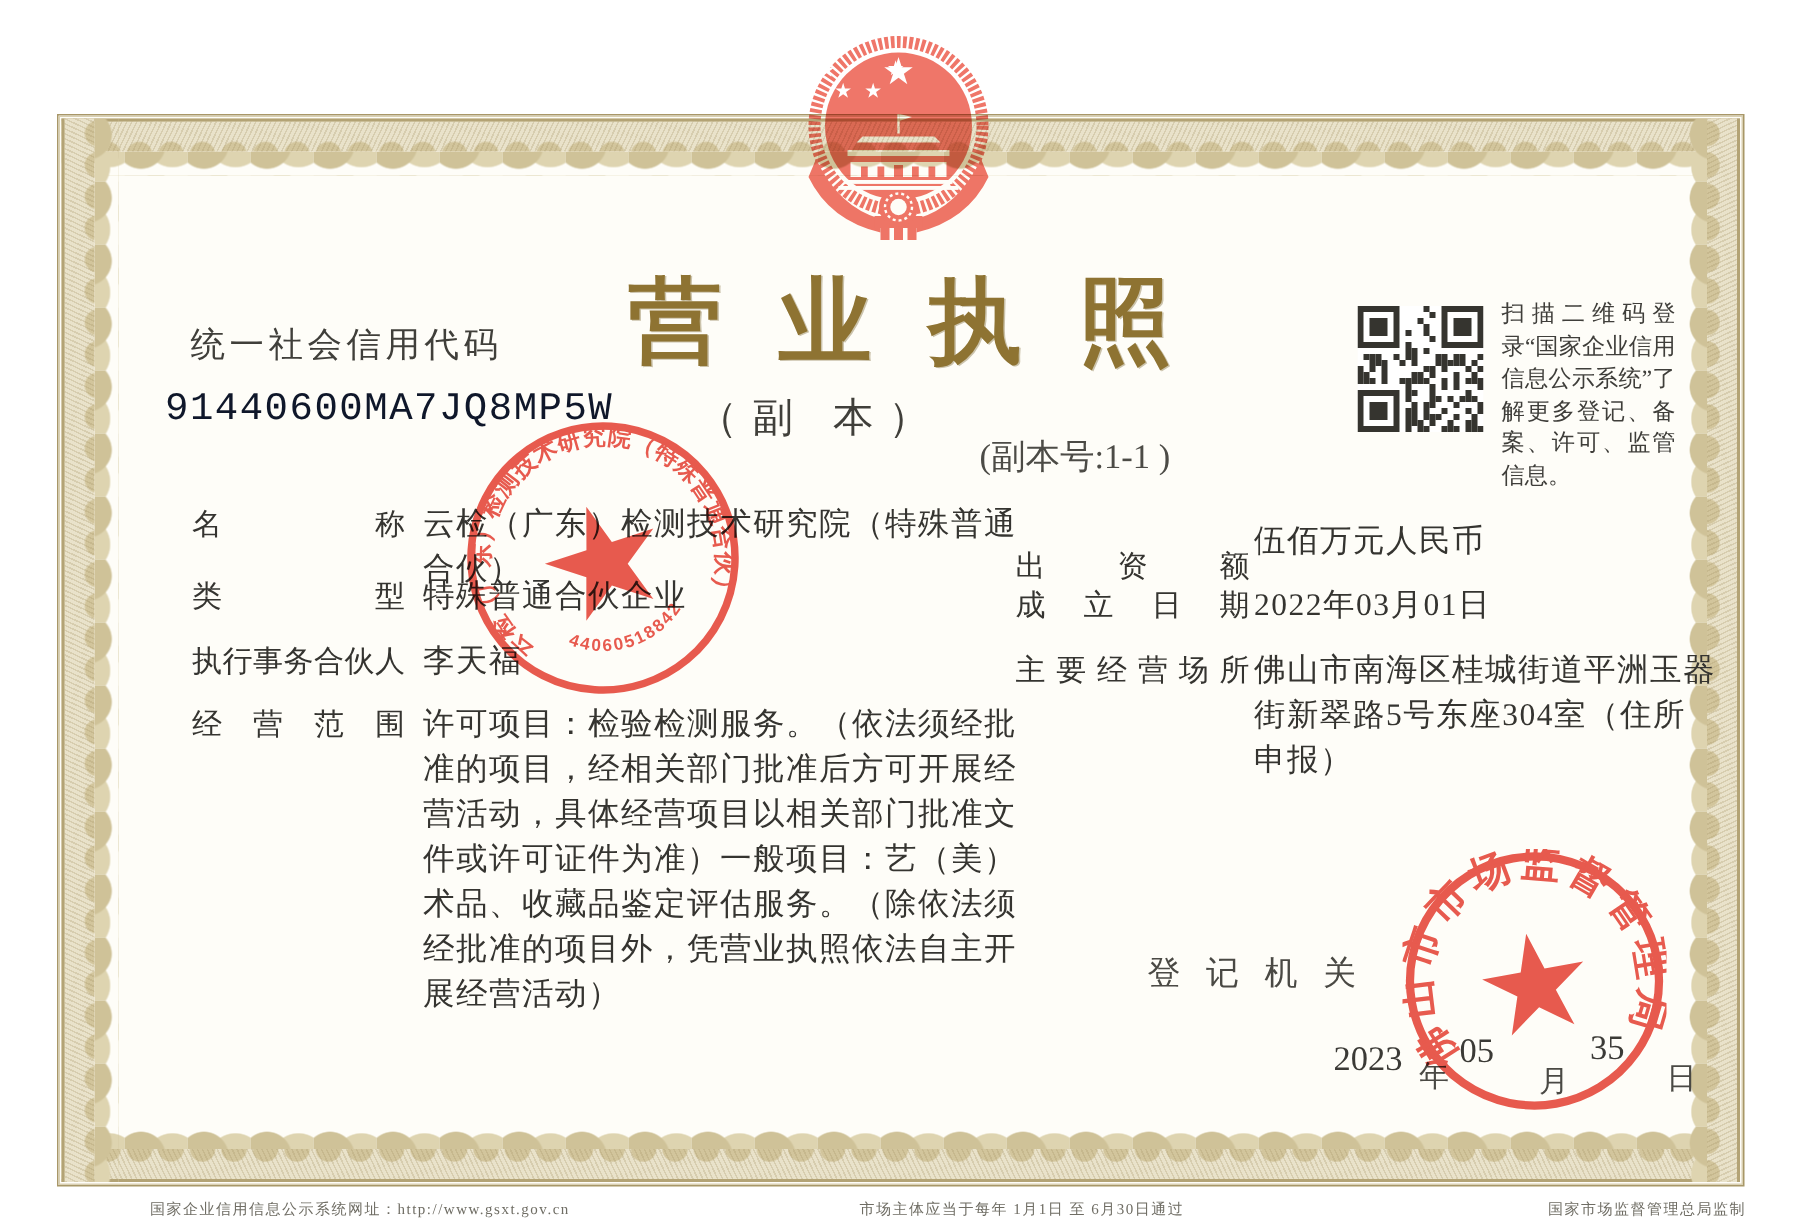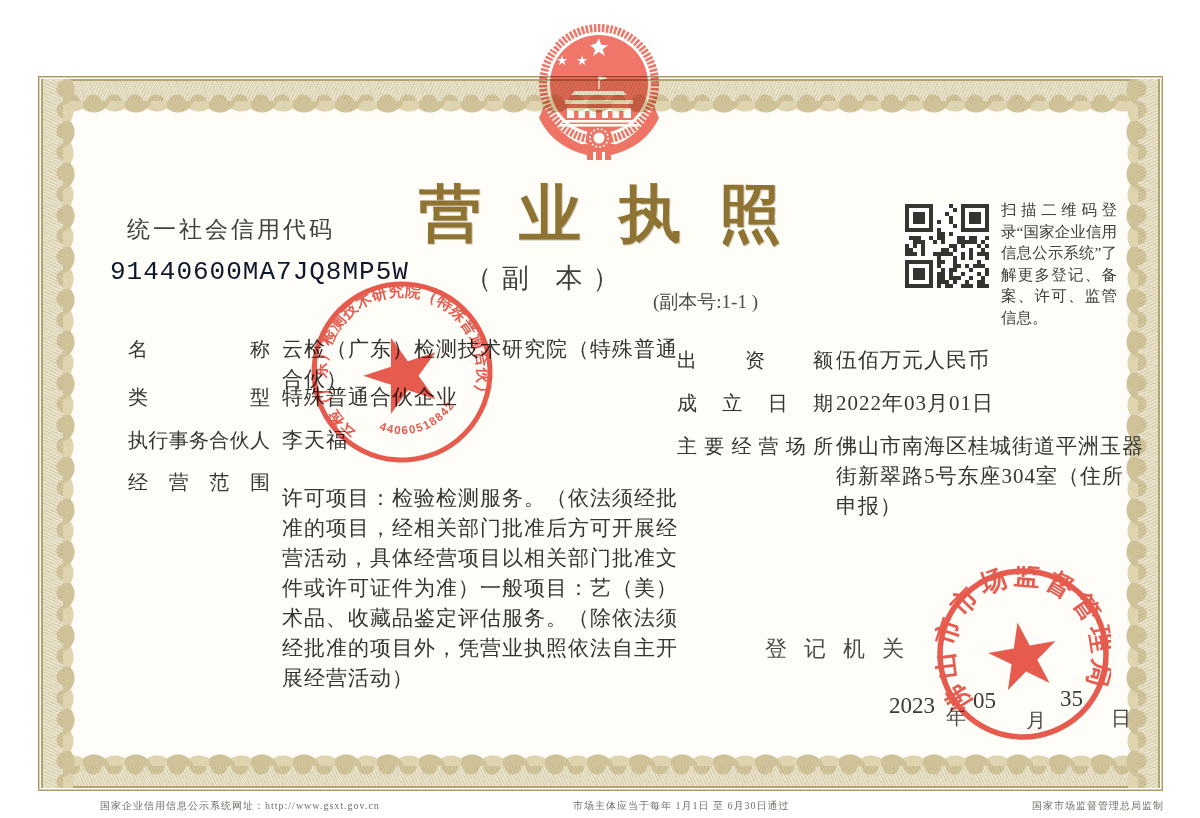--- a/index.html
+++ b/index.html
@@ -66,21 +66,21 @@
   .credit-label { left:127px; top:214px; font-size:23px; letter-spacing:3px; color:#403f3a;
     font-family:"Liberation Sans", sans-serif; font-weight:500; }
   .credit-code { left:110px; top:257px; font-size:26px; letter-spacing:1px; color:#0f172a;
     font-family:"Liberation Mono", monospace; }
   .title-wrap { left:0; top:172px; width:1200px; text-align:center; }
   .title-text { display:inline-block; font-size:62px; font-weight:bold; color:#8e7332;
     letter-spacing:38px; margin-right:-38px;
     text-shadow:1px 1px 0 rgba(110,85,30,.35); }
   .subtitle-wrap { left:0; top:260px; width:1084px; text-align:center; }
   .subtitle-text { display:inline-block; font-size:27px; color:#403f3a; letter-spacing:10px; margin-right:-10px; }
-  .copy-no { left:653px; top:289px; font-size:19px; color:#4c4b46; }
+  .copy-no { left:653px; top:289px; font-size:23px; color:#4c4b46; }
 
   
   .qr { left:905px; top:204px; }
   .qr-caption { left:1001px; top:199px; width:116px; font-size:15.5px; line-height:21.5px;
     color:#3f3e3a; text-align:justify; }
 
   
   .fl { font-size:20px; color:#353430; text-align:justify; text-align-last:justify; }
   .fv { font-size:21px; line-height:30px; color:#353430; letter-spacing:1px; }
   .lbl-l { left:128px; width:142px; }
@@ -292,23 +292,23 @@
 <div class="abs fl lbl-l" style="top:336px;">名称</div>
 <div class="abs fv val-l" style="top:334px;">云检（广东）检测技术研究院（特殊普通合伙）</div>
 
 <div class="abs fl lbl-l" style="top:384px;">类型</div>
 <div class="abs fv val-l" style="top:382px;">特殊普通合伙企业</div>
 
 <div class="abs fl lbl-l" style="top:427px;">执行事务合伙人</div>
 <div class="abs fv val-l" style="top:425px;">李天福</div>
 
 <div class="abs fl lbl-l" style="top:469px;">经营范围</div>
-<div class="abs fv val-l" style="top:467px;margin-top:16px;">许可项目：检验检测服务。（依法须经批准的项目，经相关部门批准后方可开展经营活动，具体经营项目以相关部门批准文件或许可证件为准）一般项目：艺（美）术品、收藏品鉴定评估服务。（除依法须经批准的项目外，凭营业执照依法自主开展经营活动）</div>
-
-<div class="abs fl lbl-r" style="top:347px;">出资额</div>
+<div class="abs fv val-l" style="top:467px;">许可项目：检验检测服务。（依法须经批准的项目，经相关部门批准后方可开展经营活动，具体经营项目以相关部门批准文件或许可证件为准）一般项目：艺（美）术品、收藏品鉴定评估服务。（除依法须经批准的项目外，凭营业执照依法自主开展经营活动）</div>
+
+<div class="abs fl lbl-r" style="top:364px;">出资额</div>
 <div class="abs fv val-r" style="top:345px;">伍佰万元人民币</div>
 
 <div class="abs fl lbl-r" style="top:390px;">成立日期</div>
 <div class="abs fv val-r" style="top:388px;">2022年03月01日</div>
 
 <div class="abs fl lbl-r" style="top:433px;">主要经营场所</div>
 <div class="abs fv val-r" style="top:431px;">佛山市南海区桂城街道平洲玉器街新翠路5号东座304室（住所申报）</div>
 
 <div class="abs registry">登记机关</div>
 <div>

